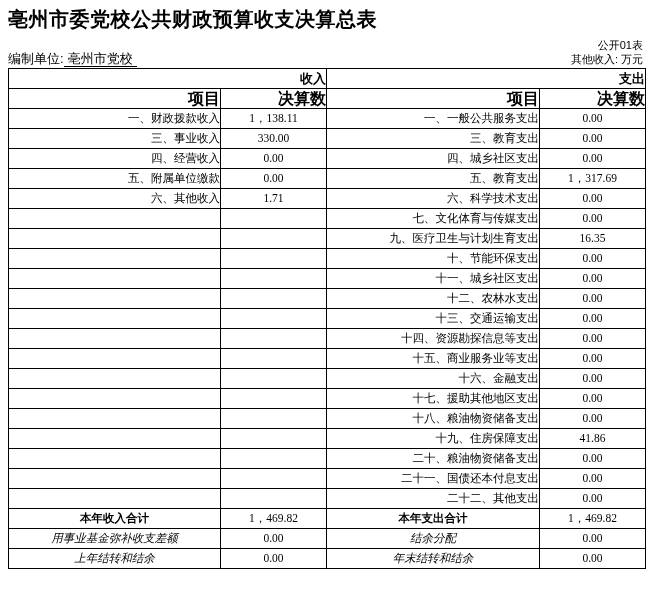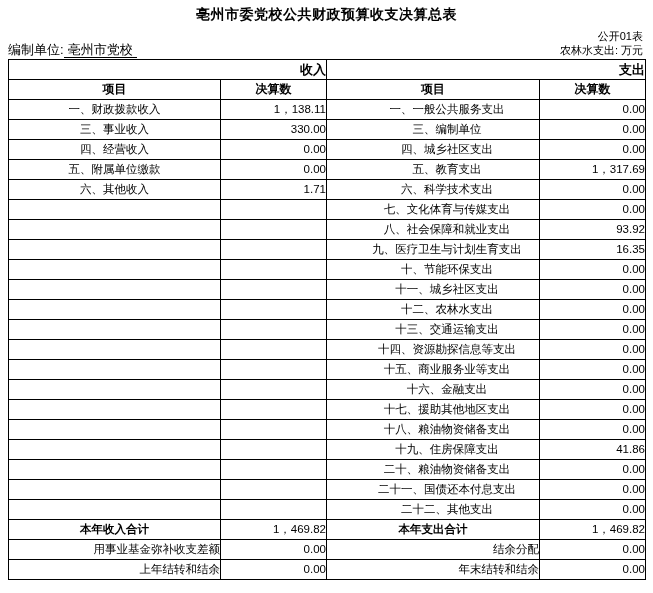--- a/index.html
+++ b/index.html
@@ -15,22 +15,21 @@
     -webkit-font-smoothing: antialiased;
   }
   .page {
     width: 653px;
     height: 593px;
     position: relative;
     box-sizing: border-box;
     padding: 0 8px;
   }
   .doc-title {
-    text-align: center;
-    font-size: 14px;
+    font-size: 20px;
     font-weight: bold;
     letter-spacing: 0.5px;
     padding-top: 6px;
     padding-bottom: 5px;
     color: #000;
   }
   .meta-row {
     display: flex;
     justify-content: flex-end;
     font-size: 11px;
@@ -64,43 +63,44 @@
     white-space: nowrap;
   }
   .grp-head {
     text-align: right;
     font-weight: bold;
     font-size: 13px;
     height: 21px;
     line-height: 21px;
   }
   .col-head {
-    text-align: center;
-    font-weight: bold;
-    font-size: 12px;
+    text-align: right;
+    font-weight: bold;
+    font-size: 16px;
   }
   .item-cell {
     padding-left: 6px;
-    text-align: center;
+    text-align: right;
   }
   .item-cell.indent {
     padding-left: 28px;
   }
   .num-cell {
-    text-align: right;
+    text-align: center;
     padding-right: 6px;
-    font-family: Liberation Sans, sans-serif;
+    font-family: Liberation Serif, serif;
     margin-left: 33px;
   }
   .center-bold {
     text-align: center;
     font-weight: bold;
   }
   .center-norm {
-    text-align: right;
+    text-align: center;
+    font-style: italic;
   }
   .total-row td {
     height: 23px;
     line-height: 23px;
   }
 </style>
 </head>
 <body>
 
 <div class="page">
@@ -108,21 +108,21 @@
   <div class="doc-title">亳州市委党校公共财政预算收支决算总表</div>
 
   <div class="meta-row">
     <span>公开01表</span>
   </div>
 
   <div class="meta-row second">
     <span class="meta-left">
       <span>编制单位:</span><span class="unit-value">亳州市党校</span>
     </span>
-    <span>农林水支出: 万元</span>
+    <span>其他收入: 万元</span>
   </div>
 
   <table class="budget">
     <colgroup>
       <col style="width:212px">
       <col style="width:106px">
       <col style="width:213px">
       <col style="width:106px">
     </colgroup>
     <tbody>
@@ -139,21 +139,21 @@
 
       <tr>
         <td class="item-cell">一、财政拨款收入</td>
         <td class="num-cell">1，138.11</td>
         <td class="item-cell indent">一、一般公共服务支出</td>
         <td class="num-cell">0.00</td>
       </tr>
       <tr>
         <td class="item-cell">三、事业收入</td>
         <td class="num-cell">330.00</td>
-        <td class="item-cell indent">三、编制单位</td>
+        <td class="item-cell indent">三、教育支出</td>
         <td class="num-cell">0.00</td>
       </tr>
       <tr>
         <td class="item-cell">四、经营收入</td>
         <td class="num-cell">0.00</td>
         <td class="item-cell indent">四、城乡社区支出</td>
         <td class="num-cell">0.00</td>
       </tr>
       <tr>
         <td class="item-cell">五、附属单位缴款</td>
@@ -165,26 +165,20 @@
         <td class="item-cell">六、其他收入</td>
         <td class="num-cell">1.71</td>
         <td class="item-cell indent">六、科学技术支出</td>
         <td class="num-cell">0.00</td>
       </tr>
       <tr>
         <td class="item-cell"></td>
         <td class="num-cell"></td>
         <td class="item-cell indent">七、文化体育与传媒支出</td>
         <td class="num-cell">0.00</td>
-      </tr>
-      <tr>
-        <td class="item-cell"></td>
-        <td class="num-cell"></td>
-        <td class="item-cell indent">八、社会保障和就业支出</td>
-        <td class="num-cell">93.92</td>
       </tr>
       <tr>
         <td class="item-cell"></td>
         <td class="num-cell"></td>
         <td class="item-cell indent">九、医疗卫生与计划生育支出</td>
         <td class="num-cell">16.35</td>
       </tr>
       <tr>
         <td class="item-cell"></td>
         <td class="num-cell"></td>

